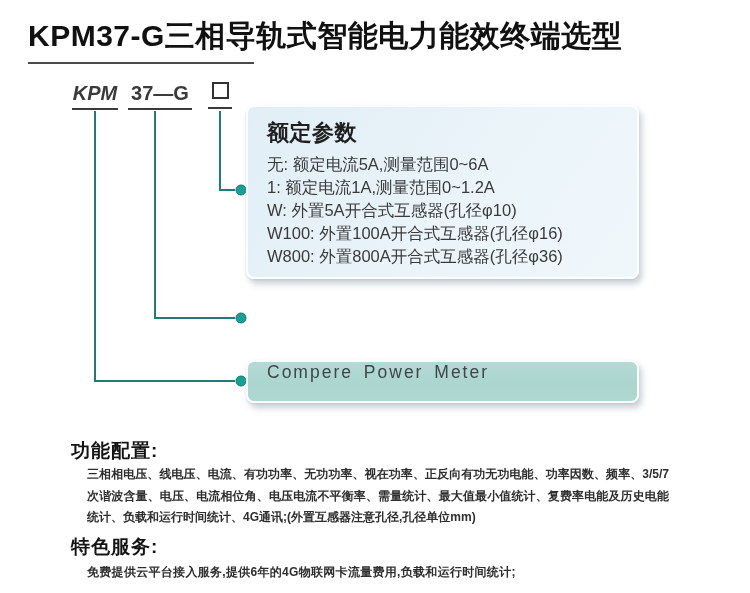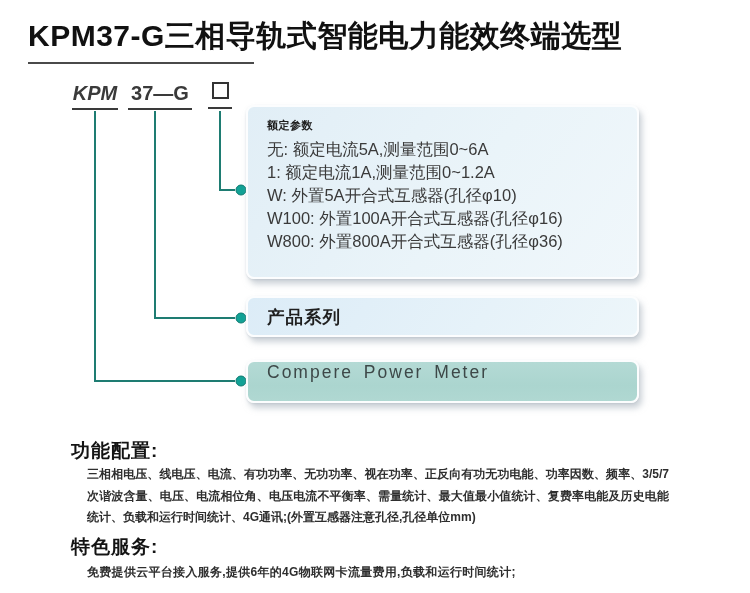--- a/index.html
+++ b/index.html
@@ -68,21 +68,21 @@
     border: 2px solid #fcfdfe;
     border-radius: 8px;
     box-shadow: 3px 5px 6px rgba(160,172,182,0.55), 0 1px 2px rgba(160,172,182,0.3);
   }
   .box-rated {
     top: 105px; height: 174px;
     background: linear-gradient(125deg, #e1eef6 0%, #eaf4f9 55%, #f0f7fb 100%);
     padding: 11px 0 0 19px;
   }
   .box-rated-title {
-    font-size: 11px;
+    font-size: 22px;
     font-weight: bold;
     color: #1f1f1f;
     margin-bottom: 5px;
     letter-spacing: 0.5px;
   }
   .box-rated-option {
     font-size: 16.5px;
     color: #3a3a3a;
     line-height: 23px;
     white-space: nowrap;
@@ -163,23 +163,20 @@
 
   <div class="callout-box box-rated">
     <div class="box-rated-title">额定参数</div>
     <div class="box-rated-option">无: 额定电流5A,测量范围0~6A</div>
     <div class="box-rated-option">1: 额定电流1A,测量范围0~1.2A</div>
     <div class="box-rated-option">W: 外置5A开合式互感器(孔径φ10)</div>
     <div class="box-rated-option">W100: 外置100A开合式互感器(孔径φ16)</div>
     <div class="box-rated-option">W800: 外置800A开合式互感器(孔径φ36)</div>
   </div>
 
-  <div class="callout-box box-series">
-    <span class="box-series-label">产品系列</span>
-  </div>
 
   <div class="callout-box box-brand">
     <span class="box-brand-label">Compere Power Meter</span>
   </div>
 
   <div class="section-heading heading-features">功能配置:</div>
   <div class="section-body body-features">三相相电压、线电压、电流、有功功率、无功功率、视在功率、正反向有功无功电能、功率因数、频率、3/5/7次谐波含量、电压、电流相位角、电压电流不平衡率、需量统计、最大值最小值统计、复费率电能及历史电能统计、负载和运行时间统计、4G通讯;(外置互感器注意孔径,孔径单位mm)</div>
 
   <div class="section-heading heading-services">特色服务:</div>
   <div class="section-body body-services">免费提供云平台接入服务,提供6年的4G物联网卡流量费用,负载和运行时间统计;</div>

